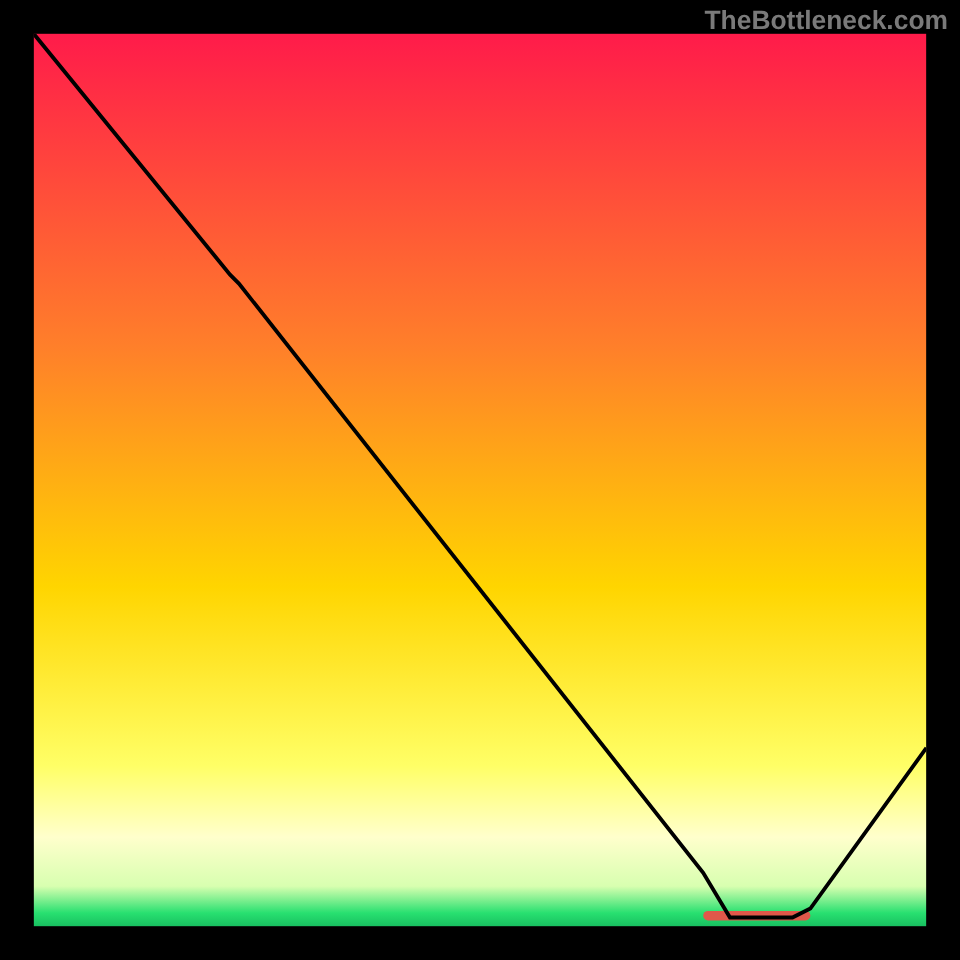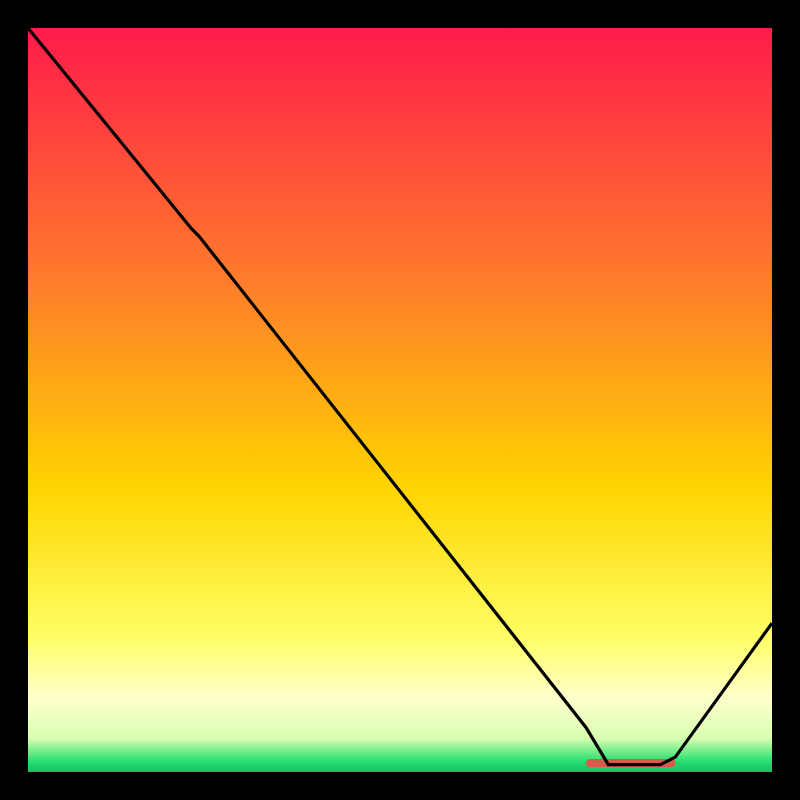--- a/index.html
+++ b/index.html
@@ -36,20 +36,21 @@
   svg.plot {
     display: block;
     width: 744px;
     height: 744px;
   }
 </style>
 </head>
 <body>
 
 <div class="frame">
+  <div class="watermark">TheBottleneck.com</div>
 
   <div class="plot-outer">
     <svg class="plot" viewBox="0 0 744 744">
       <defs>
         <linearGradient id="bg-grad" x1="0" y1="0" x2="0" y2="1">
             <stop offset="0%" stop-color="#ff1b4a"></stop>
             <stop offset="35%" stop-color="#ff7f2a"></stop>
             <stop offset="62%" stop-color="#ffd500"></stop>
             <stop offset="82%" stop-color="#ffff66"></stop>
             <stop offset="90%" stop-color="#ffffcc"></stop>

